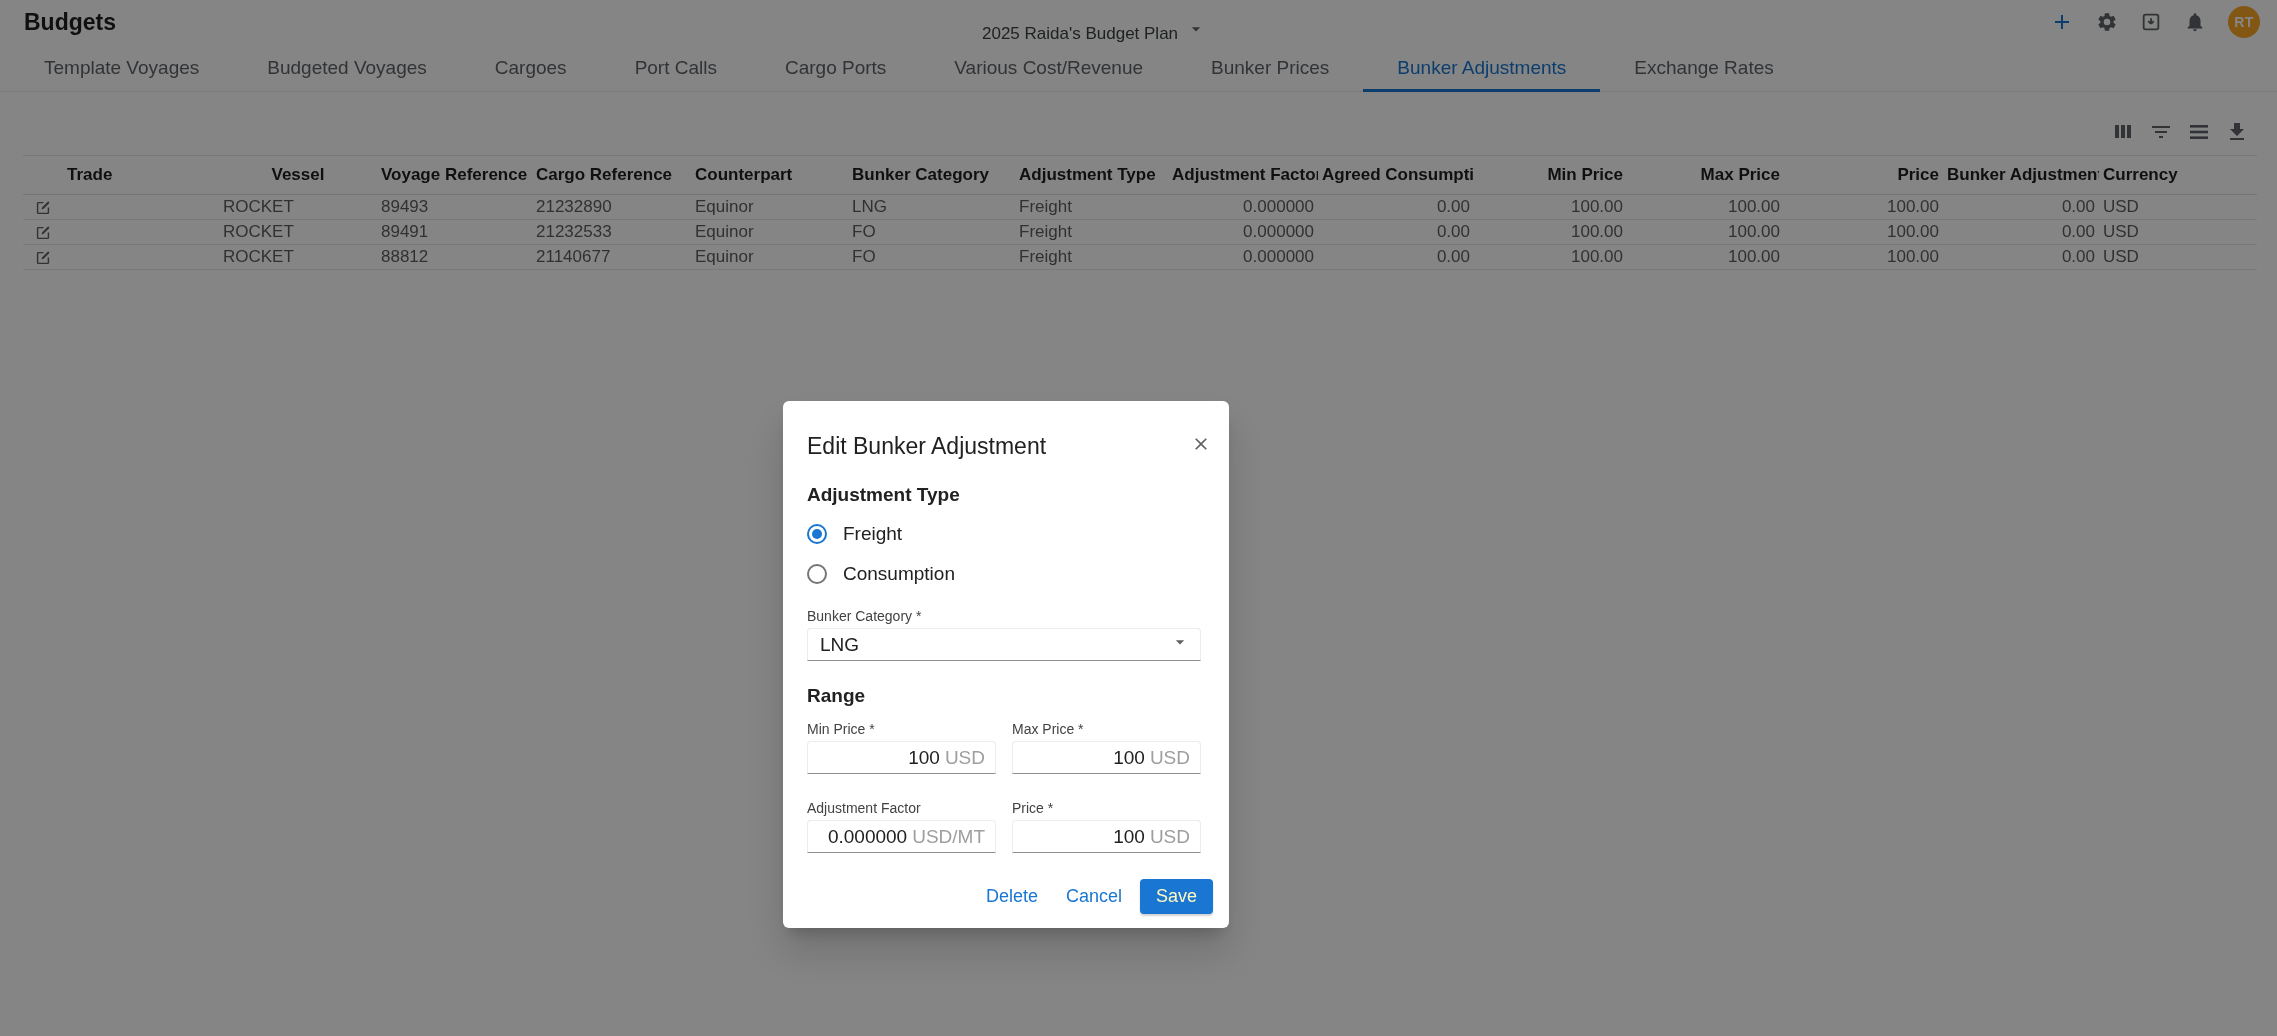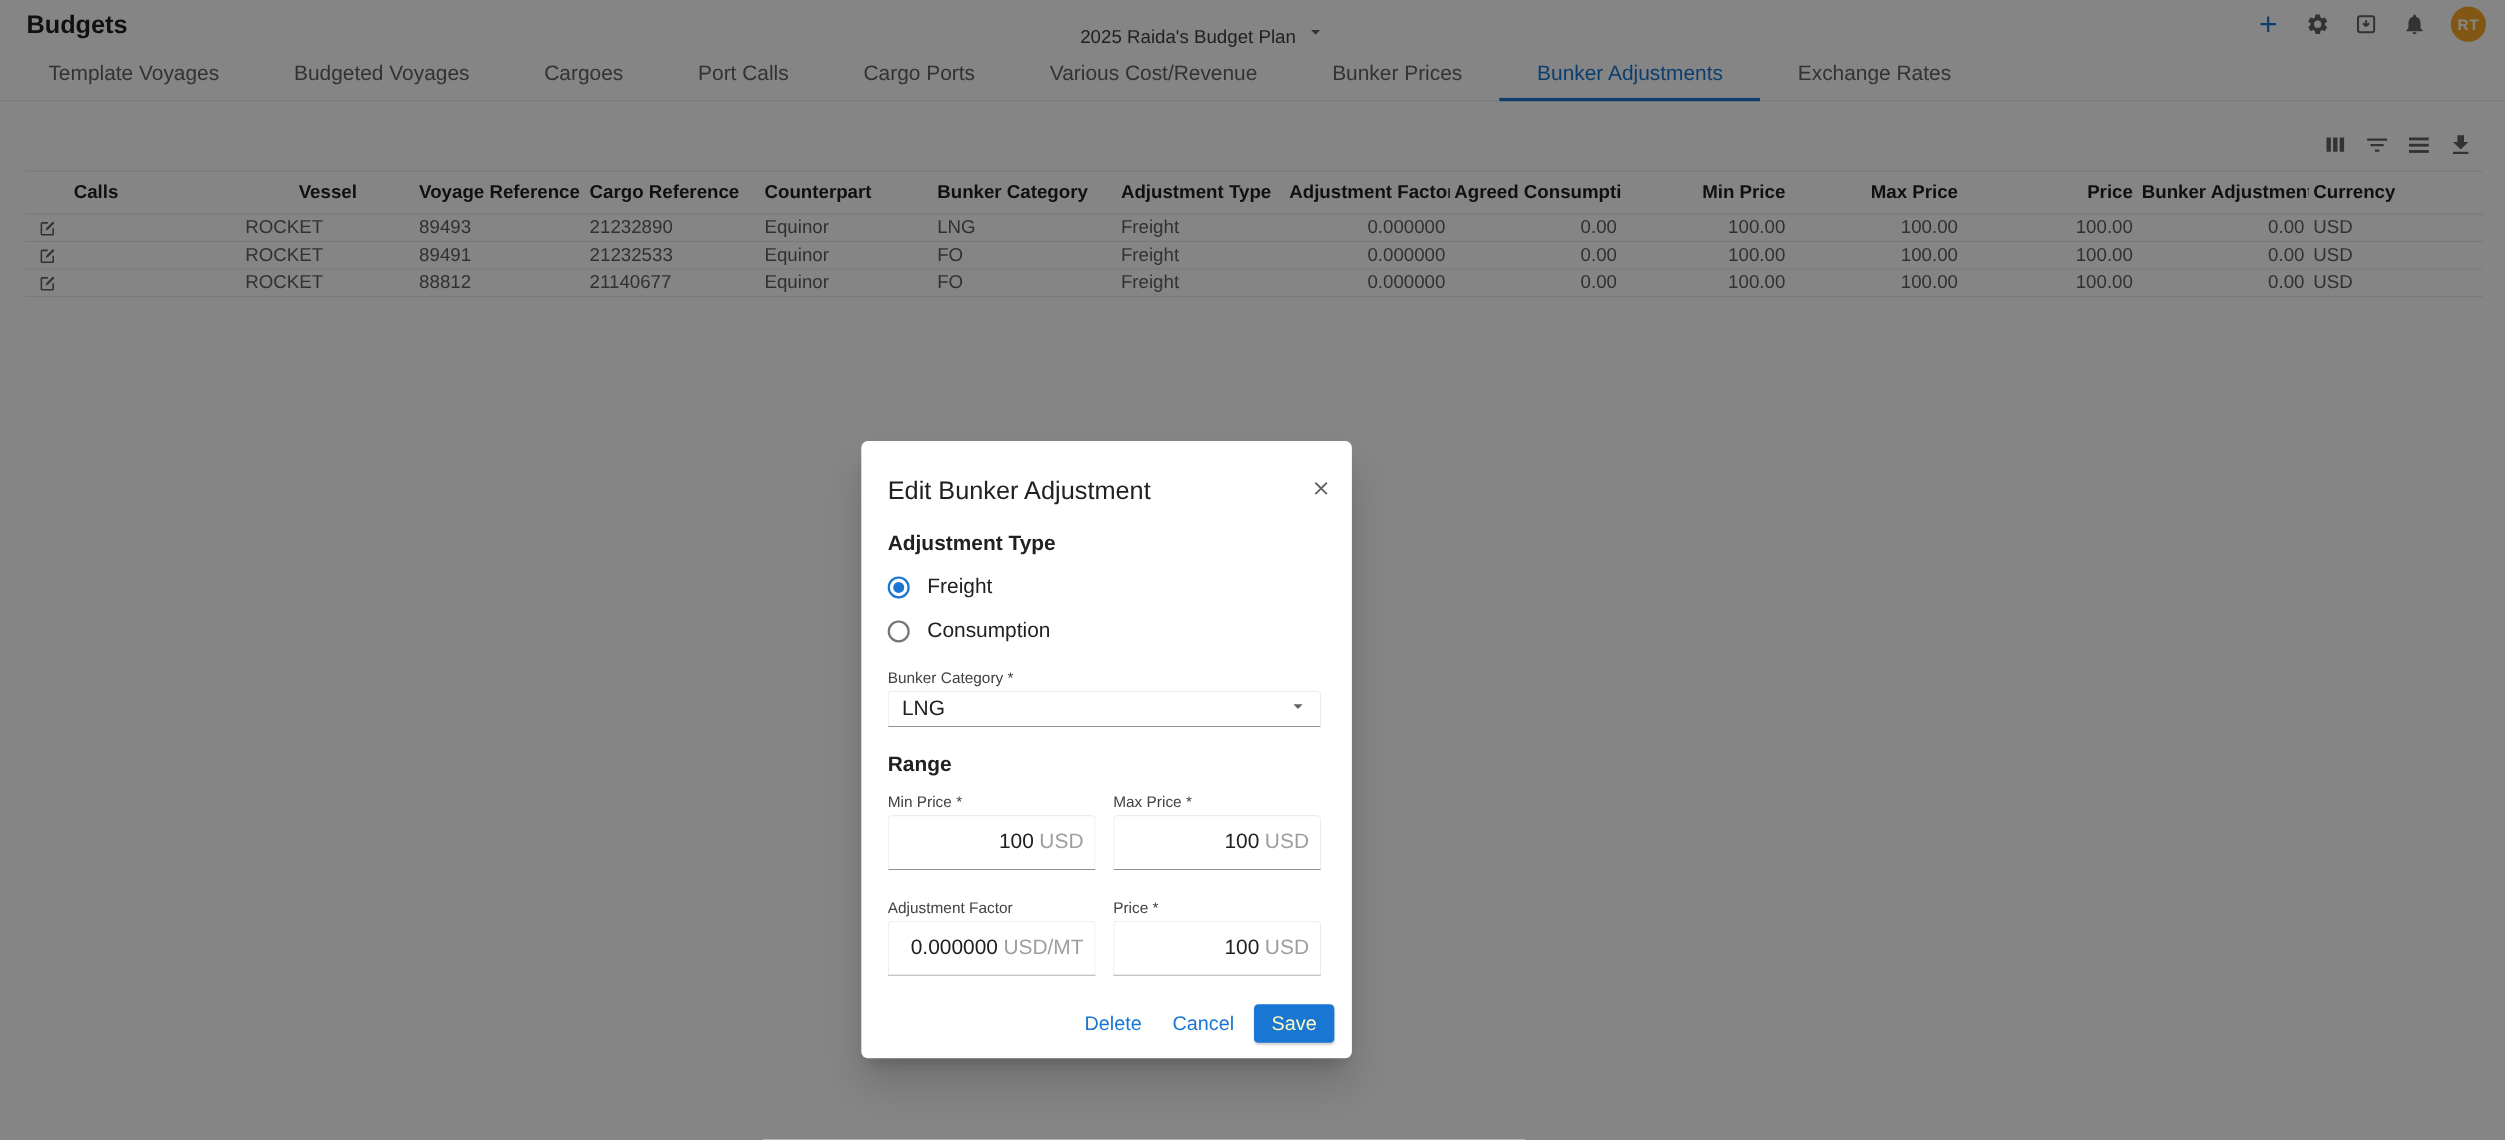--- a/index.html
+++ b/index.html
@@ -44,21 +44,21 @@
   .radio{ width:20px; height:20px; border:2px solid #757575; border-radius:50%; position:relative; flex:none; }
   .radio.checked{ border-color:var(--accent); }
   .radio.checked::after{ content:""; position:absolute; inset:3px; border-radius:50%; background:var(--accent); }
   .field-label{ display:block; margin-top:22px; font-size:14px; color:#424242; }
   .select{ margin-top:4px; height:33px; display:flex; align-items:center; justify-content:space-between; padding:0 10px 0 12px;
            border:1px solid #ececec; border-bottom:1px solid #8f8f8f; border-radius:4px 4px 0 0; font-size:19px; color:#212121; cursor:pointer; background:#fff; }
   .select svg{ fill:#616161; }
   .fields-grid{ display:grid; grid-template-columns:1fr 1fr; column-gap:16px; }
   .field .field-label{ margin-top:14px; }
   .field:nth-child(3) .field-label, .field:nth-child(4) .field-label{ margin-top:26px; }
-  .input{ margin-top:4px; height:50px; display:flex; align-items:center; justify-content:flex-end; padding:0 10px;
+  .input{ margin-top:4px; height:33px; display:flex; align-items:center; justify-content:flex-end; padding:0 10px;
           border:1px solid #ececec; border-bottom:1px solid #8f8f8f; border-radius:4px 4px 0 0; font-size:19px; background:#fff; }
   .input .value{ color:#212121; }
   .input .suffix{ color:#9e9e9e; margin-left:5px; }
   .modal-footer{ display:flex; align-items:center; justify-content:flex-end; gap:8px; padding:26px 16px 14px; }
   .text-btn{ background:none; border:none; color:var(--accent); font-family:inherit; font-size:18px; font-weight:500; padding:6px 10px; cursor:pointer; }
   .save-btn{ background:var(--accent); border:none; color:#fef9c3; font-family:inherit; font-size:18px; font-weight:500; padding:7px 16px; border-radius:4px; cursor:pointer; box-shadow:0 2px 2px rgba(0,0,0,.18); }
 </style>
 </head>
 <body>
 
@@ -187,21 +187,21 @@
           <col style="width: 156px;">
           <col style="width: 153px;">
           <col style="width: 157px;">
           <col style="width: 159px;">
           <col style="width: 156px;">
           <col style="width: 158px;">
         </colgroup>
       <thead>
           <tr>
             <th></th>
-            <th style="text-align: left;">Calls</th>
+            <th style="text-align: left;">Trade</th>
             <th style="text-align: center;">Vessel</th>
             <th style="text-align: left;">Voyage Reference</th>
             <th style="text-align: left;">Cargo Reference</th>
             <th style="text-align: left;">Counterpart</th>
             <th style="text-align: left;">Bunker Category</th>
             <th style="text-align: left;">Adjustment Type</th>
             <th style="text-align: right;">Adjustment Factor</th>
             <th style="text-align: right;">Agreed Consumption</th>
             <th style="text-align: right;">Min Price</th>
             <th style="text-align: right;">Max Price</th>

